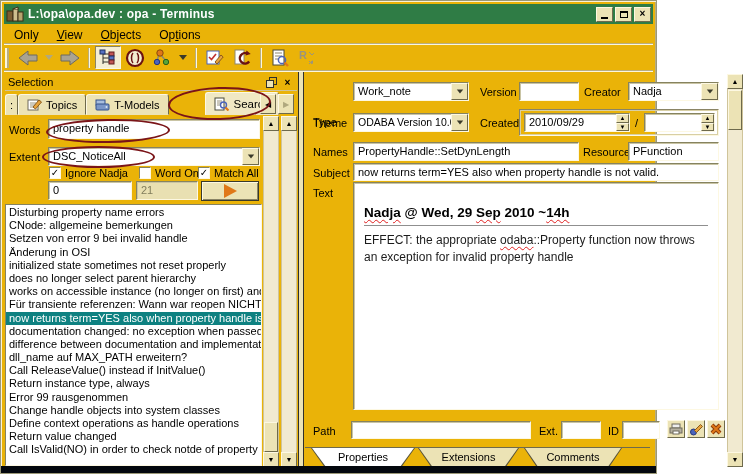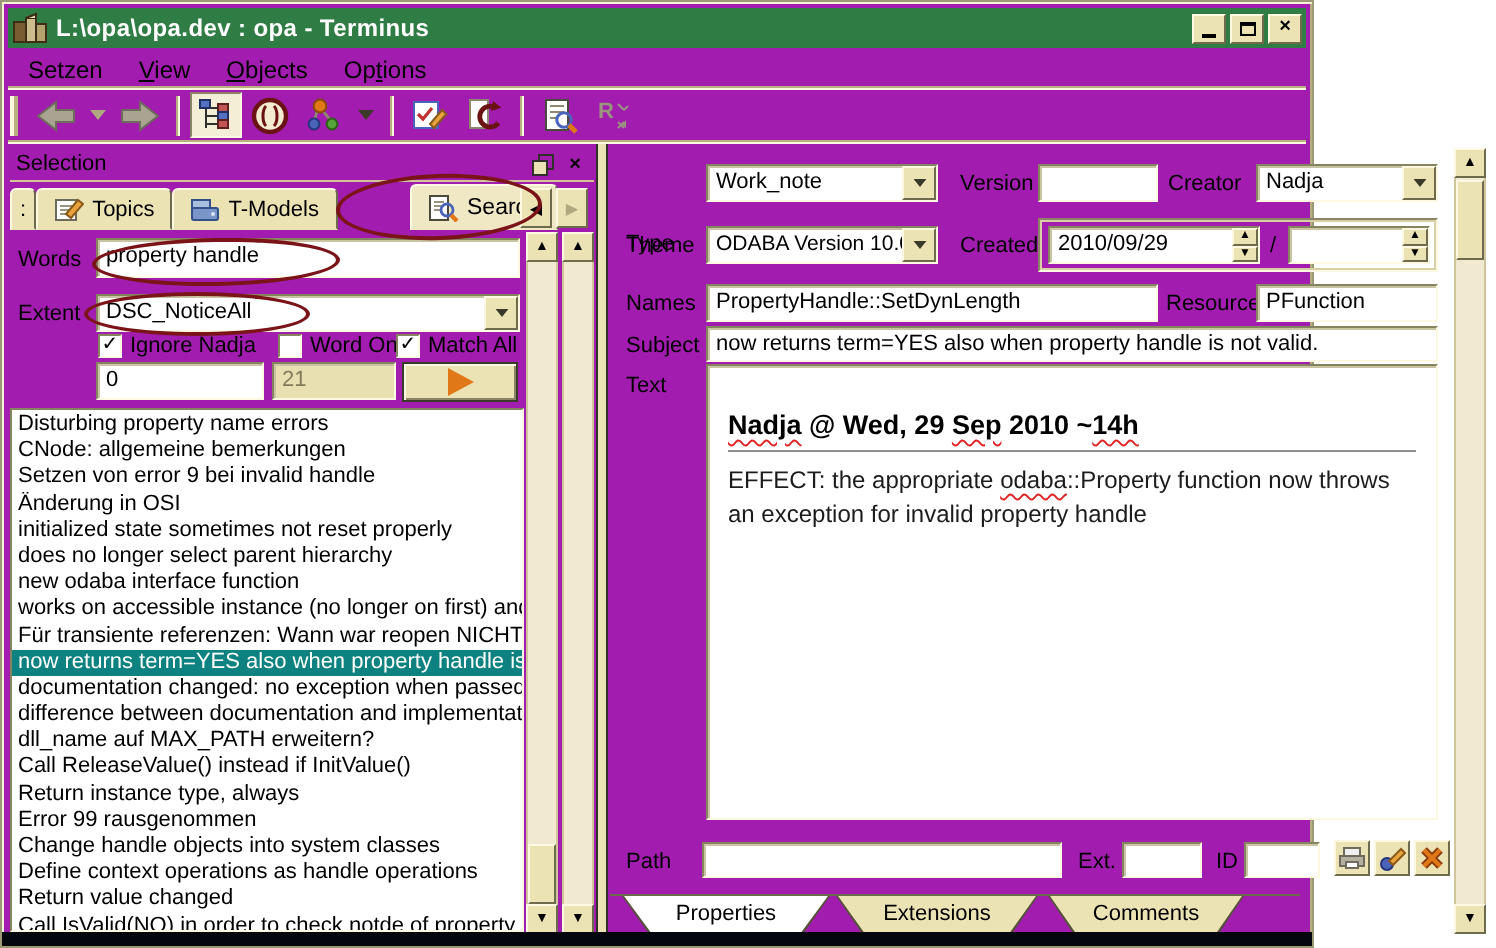--- a/index.html
+++ b/index.html
@@ -1,19 +1,19 @@
 <!DOCTYPE html>
 <html><head>
 <meta charset="utf-8">
 <style>
   * { margin:0; padding:0; box-sizing:border-box; }
   html,body { width:748px; height:474px; overflow:hidden; }
   body { font-family:"Liberation Sans","DejaVu Sans",sans-serif; font-size:11px; color:#000; }
 
-  .window { position:relative; width:657px; height:474px; background:#a21caf;
+  .window { position:relative; width:657px; height:474px; background:#eab308;
             border:1px solid #9b9877; box-shadow:inset 1px 1px 0 #f8f2d9, inset -1px -1px 0 #b7ad82; }
 
   
   .titlebar { position:absolute; left:3px; top:3px; right:3px; height:20px; background:#2f7c45;
               display:flex; align-items:center; padding:0 2px; }
   .title-icon { width:18px; height:16px; margin-right:4px; }
   .title-text { color:#fff; font-weight:bold; font-size:12px; letter-spacing:.2px; white-space:nowrap; }
   .tb-btns { margin-left:auto; display:flex; gap:2px; }
   .tb-btn { width:17px; height:15px; background:#ece3b5; border:1px solid;
             border-color:#fdf8e2 #6e6a4c #6e6a4c #fdf8e2; display:flex; align-items:center; justify-content:center;
@@ -133,21 +133,21 @@
       <span class="tb-btn">
           <i class="glyph-max"></i>
         </span>
       <span class="tb-btn">
           <span>×</span>
         </span>
     </span>
   </div>
 
   <div class="menubar">
-      <span class="menu-item">Setzen</span>
+      <span class="menu-item">Only</span>
       <span class="menu-item"><u>V</u>iew</span>
       <span class="menu-item"><u>O</u>bjects</span>
       <span class="menu-item">Op<u>t</u>ions</span>
     </div>
   <div class="groove g1"></div>
 
   <div class="toolbar">
     <span class="tb-grip"></span>
     <span class="tool-btn">
       <svg width="22" height="18" viewBox="0 0 22 18">
@@ -307,21 +307,20 @@
       <span class="run-tri"></span>
     </span>
 
   <div class="listbox">
       <div class="list-item">Disturbing property name errors</div>
       <div class="list-item">CNode: allgemeine bemerkungen</div>
       <div class="list-item">Setzen von error 9 bei invalid handle</div>
       <div class="list-item">Änderung in OSI</div>
       <div class="list-item">initialized state sometimes not reset properly</div>
       <div class="list-item">does no longer select parent hierarchy</div>
-      <div class="list-item">new odaba interface function</div>
       <div class="list-item">works on accessible instance (no longer on first) and</div>
       <div class="list-item">Für transiente referenzen: Wann war reopen NICHT</div>
       <div class="list-item selected">now returns term=YES also when property handle is n</div>
       <div class="list-item">documentation changed: no exception when passed</div>
       <div class="list-item">difference between documentation and implementatio</div>
       <div class="list-item">dll_name auf MAX_PATH erweitern?</div>
       <div class="list-item">Call ReleaseValue() instead if InitValue()</div>
       <div class="list-item">Return instance type, always</div>
       <div class="list-item">Error 99 rausgenommen</div>
       <div class="list-item">Change handle objects into system classes</div>

